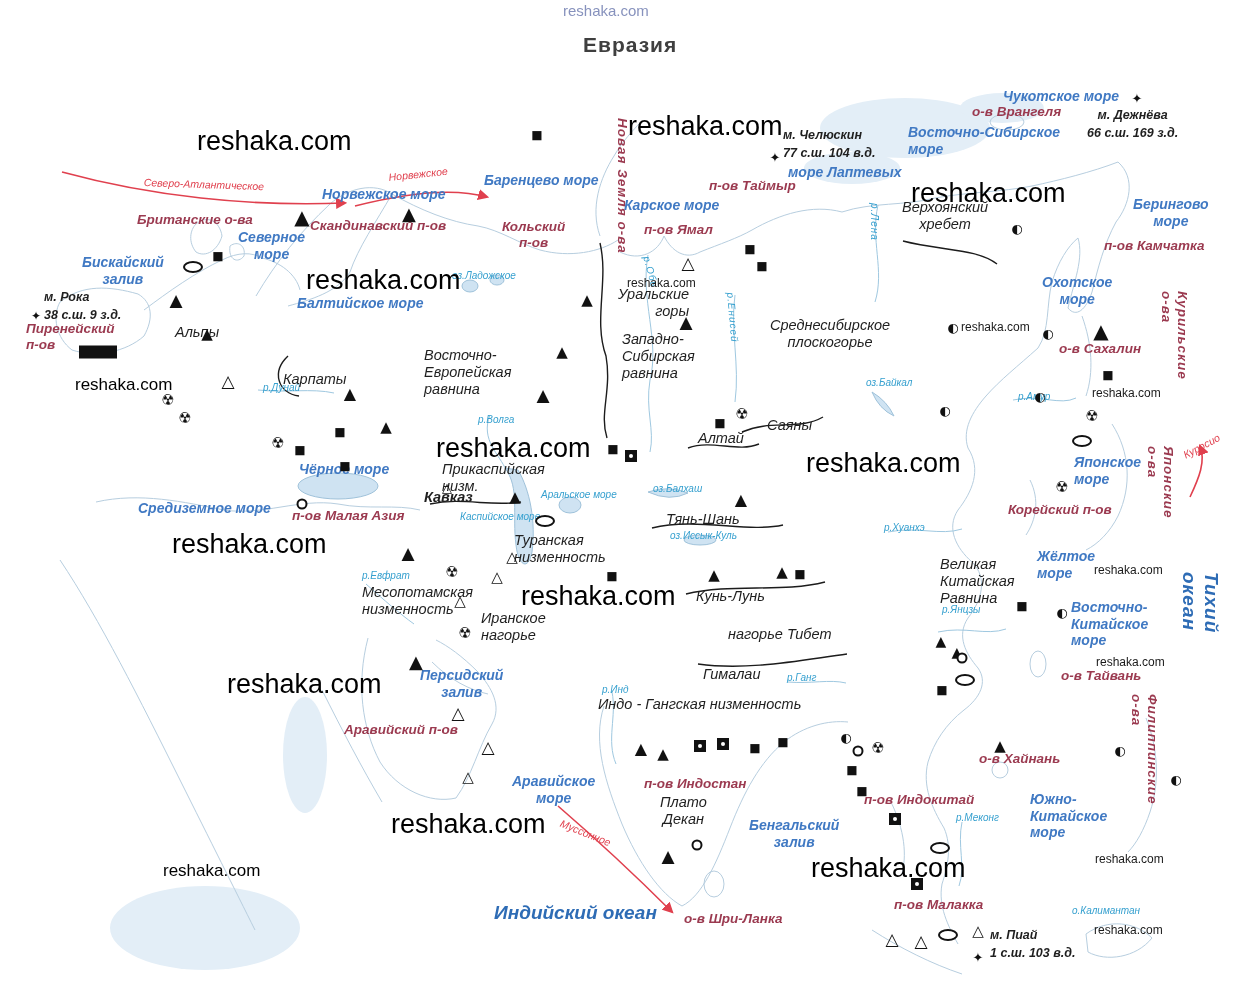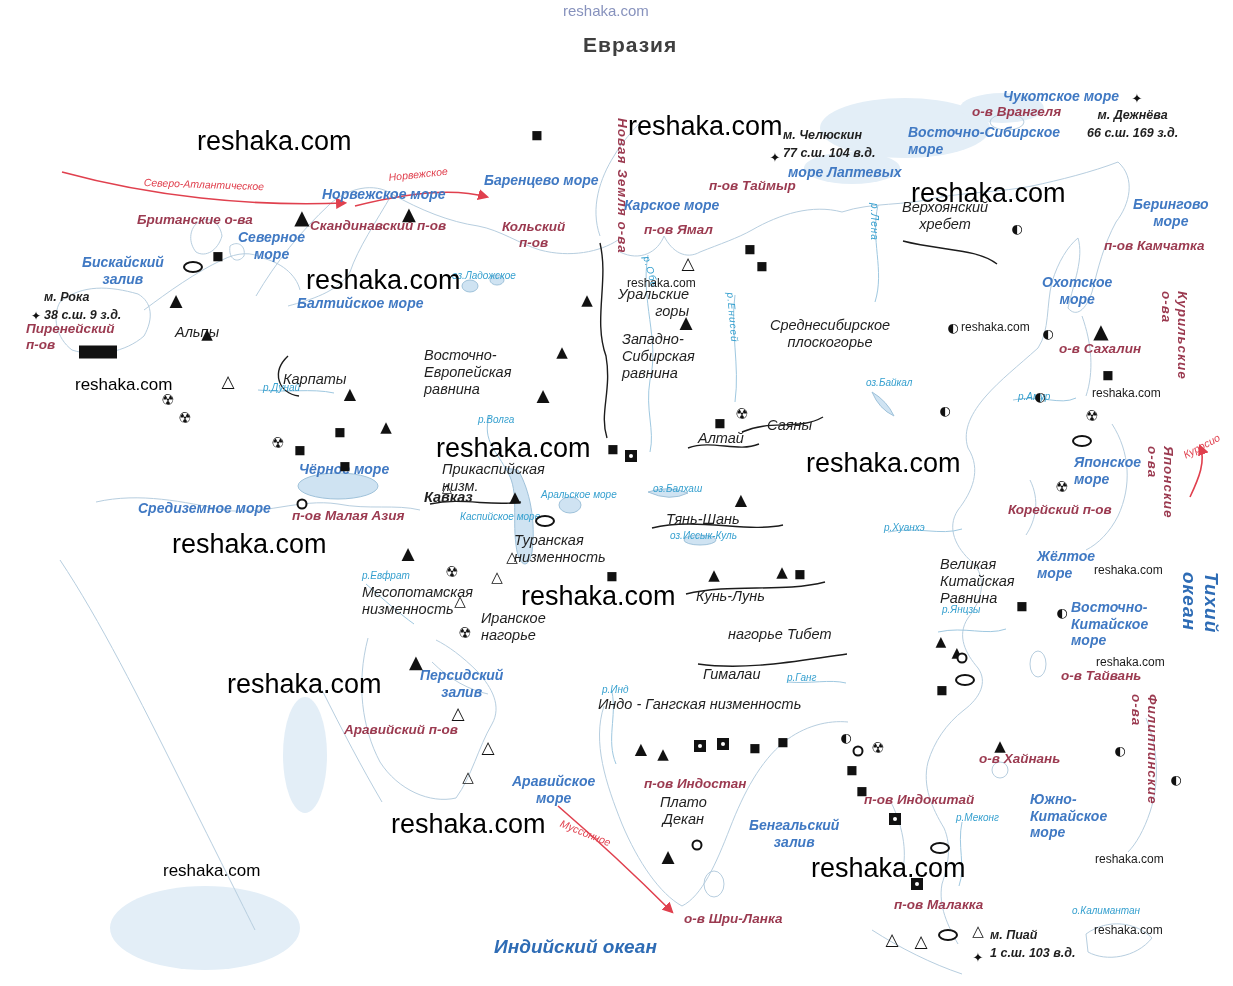--- a/index.html
+++ b/index.html
@@ -125,21 +125,21 @@
       <path d="M62,172 C150,196 250,207 345,203" marker-end="url(#ah)"></path>
       <path d="M355,206 C410,192 455,188 487,197" marker-end="url(#ah)"></path>
       <path d="M1190,497 C1199,478 1206,461 1200,446" marker-end="url(#ah)"></path>
       <path d="M558,806 C602,844 640,880 672,912" marker-end="url(#ah)"></path>
     </g>
   </svg>
 
   <div class="title-lbl" style="left:583px;top:33px">Евразия</div>
 
   <div id="overlay">
-      <div class="lbl ocean" style="left: 494px; top: 936px;">Индийский океан</div>
+      <div class="lbl ocean" style="left: 494px; top: 902px;">Индийский океан</div>
       <div class="lbl ocean" style="left: 1222px; top: 572px; transform: rotate(90deg); transform-origin: 0px 0px; letter-spacing: 1px;">Тихий океан</div>
       <div class="lbl sea" style="left: 1003px; top: 88px;">Чукотское море</div>
       <div class="lbl sea" style="left: 908px; top: 124px;">Восточно-Сибирское
 море</div>
       <div class="lbl sea" style="left: 788px; top: 164px;">море Лаптевых</div>
       <div class="lbl sea" style="left: 1133px; top: 196px; text-align: center;">Берингово
 море</div>
       <div class="lbl sea" style="left: 484px; top: 172px;">Баренцево море</div>
       <div class="lbl sea" style="left: 322px; top: 186px;">Норвежское море</div>
       <div class="lbl sea" style="left: 624px; top: 197px;">Карское море</div>

